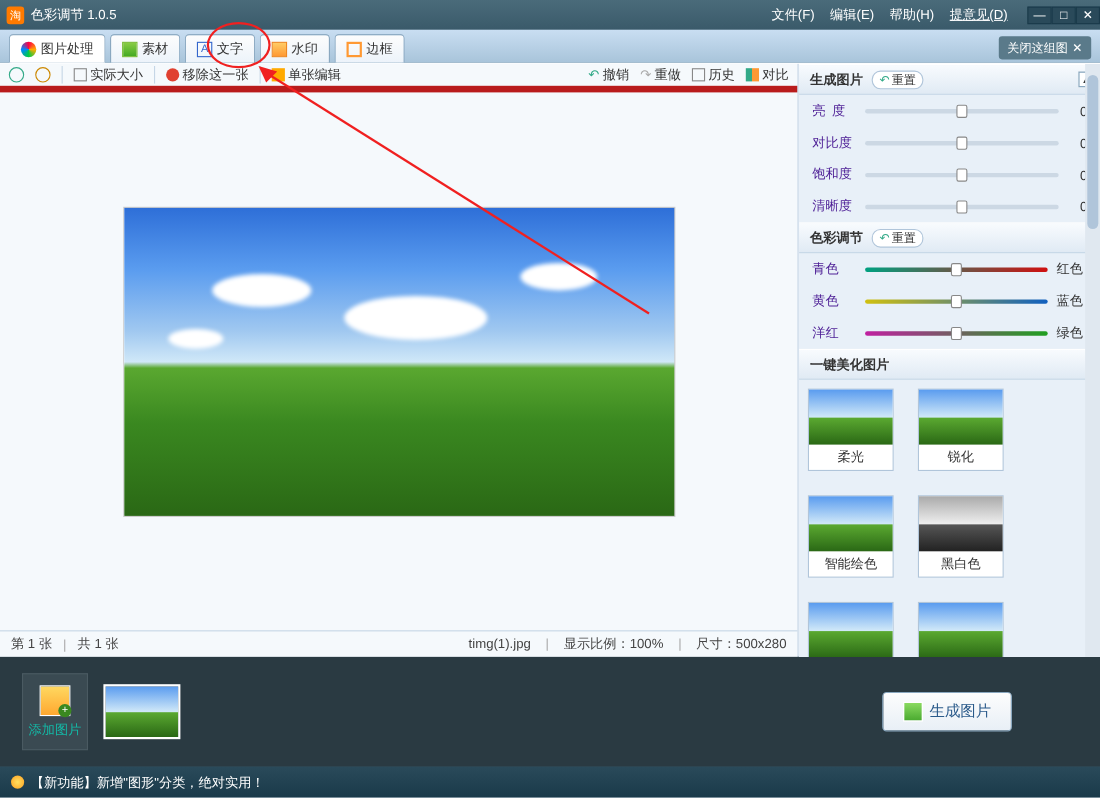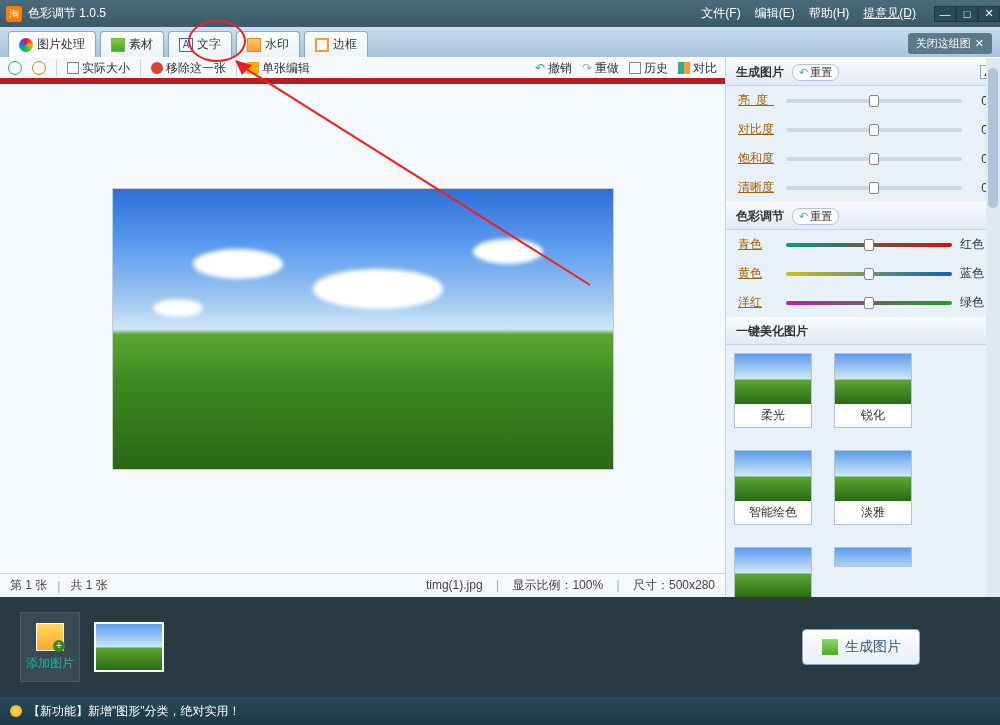--- a/index.html
+++ b/index.html
@@ -30,21 +30,21 @@
 .img-preview { width: 500px; height: 280px; background: linear-gradient(to bottom, #2e6fd8 0%, #5a9cef 20%, #a0c8f0 40%, #d0e8f8 50%, #5aa830 52%, #3a8820 70%, #2a6815 100%); position: relative; box-shadow: 0 0 0 1px #ccc; }
 .cloud { position: absolute; background: #fff; border-radius: 50%; filter: blur(2px); }
 .statusbar { height: 24px; border-top: 1px solid #c5d6e6; display: flex; align-items: center; font-size: 12px; color: #444; padding: 0 10px; }
 .statusbar .sep2 { margin: 0 10px; color: #aaa; }
 .statusbar .right { margin-left: auto; text-align: right; }
 
 .sidepanel { width: 275px; background: #e8f0f8; border-left: 1px solid #c5d6e6; overflow-y: auto; font-size: 12px; position: relative; }
 .section-hd { height: 28px; background: linear-gradient(#f8fbfe, #e0eaf4); border-bottom: 1px solid #c5d6e6; border-top: 1px solid #fff; display: flex; align-items: center; padding: 0 10px; font-weight: bold; color: #333; gap: 8px; }
 .reset-btn { font-weight: normal; font-size: 11px; border: 1px solid #b0c5da; border-radius: 8px; padding: 0 6px; background: #fff; cursor: pointer; display: flex; align-items: center; gap: 2px; }
 .slider-row { display: flex; align-items: center; padding: 6px 12px; gap: 8px; }
-.slider-row .lbl { width: 40px; color: #a16207; letter-spacing: 6px; text-decoration: underline; }
+.slider-row .lbl { width: 40px; color: #4c1d95; letter-spacing: 6px; }
 .slider-row .lbl.tight { letter-spacing: 0; }
 .slider { flex: 1; height: 4px; background: #ccd8e4; border-radius: 2px; position: relative; }
 .slider .thumb { position: absolute; top: -4px; width: 10px; height: 12px; background: #fff; border: 1px solid #888; border-radius: 2px; left: 50%; margin-left: -5px; }
 .slider-row .val { width: 18px; text-align: right; color: #333; }
 .slider-row .lbl-right { width: 28px; color: #333; }
 .color-slider { flex: 1; height: 4px; position: relative; border-radius: 2px; }
 .toggle { position: absolute; right: 6px; top: 7px; width: 14px; height: 14px; background: #fff; border: 1px solid #8aa8c0; display: flex; align-items: center; justify-content: center; font-size: 10px; cursor: pointer; }
 
 .filter-grid { display: flex; flex-wrap: wrap; gap: 22px; padding: 8px; }
 .filter-item { width: 78px; border: 1px solid #b0c5da; background: #fff; cursor: pointer; }
@@ -263,20 +263,24 @@
         </div>
         <div class="filter-item">
           <div class="fimg" style="background:linear-gradient(to bottom,#5a9cef 0%,#d0e8f8 50%,#5aa830 52%,#2a6815 100%);"></div>
     <div class="flbl">锐化</div>
         </div>
         <div class="filter-item">
           <div class="fimg" style="background:linear-gradient(to bottom,#5a9cef 0%,#d0e8f8 50%,#5aa830 52%,#2a6815 100%);"></div>
     <div class="flbl">智能绘色</div>
         </div>
         <div class="filter-item">
+          <div class="fimg" style="background:linear-gradient(to bottom,#aaa 0%,#eee 50%,#555 52%,#222 100%);"></div>
+    <div class="flbl">黑白色</div>
+        </div>
+        <div class="filter-item">
           <div class="fimg" style="background:linear-gradient(to bottom,#5a9cef 0%,#d0e8f8 50%,#5aa830 52%,#2a6815 100%);"></div>
     <div class="flbl">淡雅</div>
         </div>
         <div class="filter-item">
           <div class="fimg" style="background:linear-gradient(to bottom,#5a9cef 0%,#d0e8f8 50%,#5aa830 52%,#2a6815 100%);"></div>
     <div class="flbl">HDR</div>
         </div>
         <div class="filter-item" style="height: 20px; overflow: hidden;">
           <div class="fimg"></div>
         </div>

